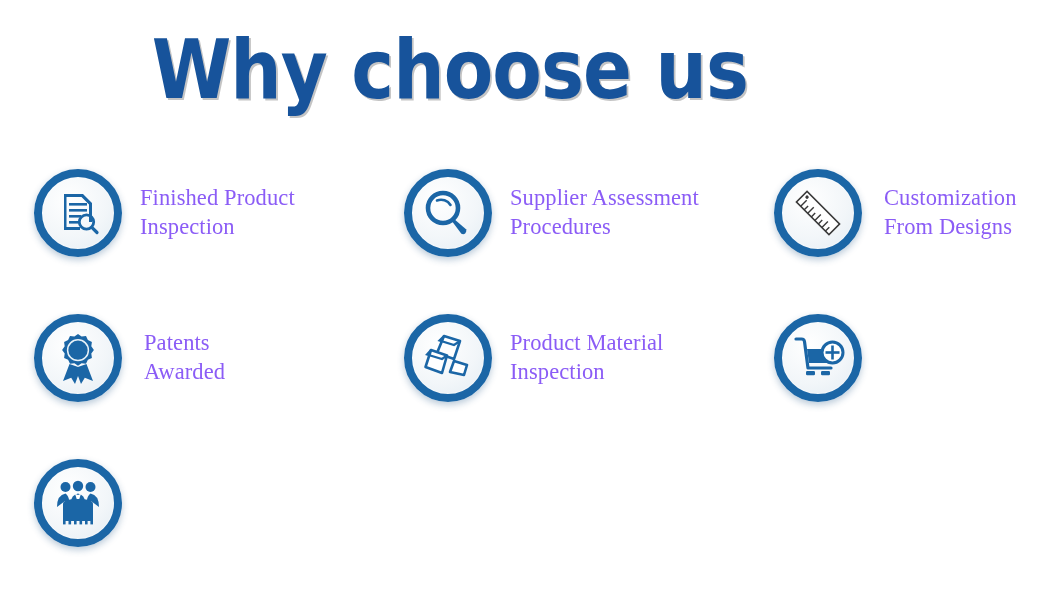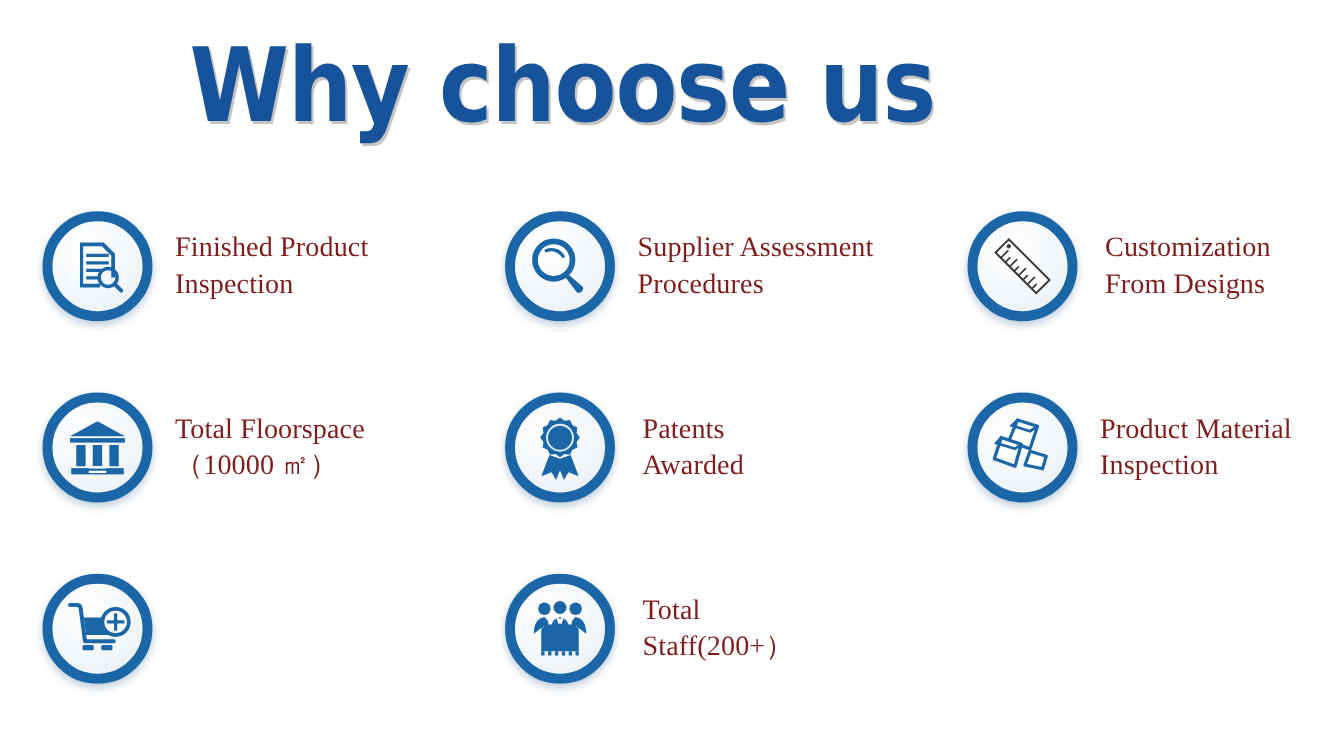--- a/index.html
+++ b/index.html
@@ -78,21 +78,21 @@
     background: #1b66a6;
     box-shadow: 0 3px 7px rgba(25,80,130,0.32);
   }
   .badge svg {
     display: block;
   }
 
   
   .caption {
     margin-left: 18px;
-    color: #7f1d1d;
+    color: #8b5cf6;
     font-size: 22.5px;
     line-height: 1.26;
     white-space: pre-line;
     letter-spacing: 0.1px;
   }
   .cell.col3 .caption { margin-left: 22px; font-family: Liberation Serif, serif; }
   .cell.col2 .caption { }
 </style>
 </head>
 <body>
@@ -147,36 +147,20 @@
             <line x1="20.5" y1="46" x2="26" y2="46"></line>
           </g>
           <circle cx="31.5" cy="9" r="1.7" fill="#3a3a3a"></circle>
         </g>
       </svg>
     </div>
     <div class="caption">Customization
 From Designs</div>
   </div>
 
-  <div class="cell col1">
-    <div class="badge ring">
-      <svg width="54" height="54" viewBox="0 0 54 54" aria-hidden="true">
-        <path d="M27 6 L49 18 H5 Z" fill="#1b66a6"></path>
-        <rect x="5" y="19.5" width="44" height="3.6" fill="#1b66a6"></rect>
-        <rect x="10" y="25" width="7.5" height="17" fill="#1b66a6"></rect>
-        <rect x="23.2" y="25" width="7.5" height="17" fill="#1b66a6"></rect>
-        <rect x="36.5" y="25" width="7.5" height="17" fill="#1b66a6"></rect>
-        <rect x="6" y="43.5" width="42" height="5" fill="#1b66a6"></rect>
-        <rect x="20" y="42" width="14" height="1.8" fill="#ffffff"></rect>
-        <rect x="20" y="45.6" width="14" height="1.8" fill="#ffffff"></rect>
-      </svg>
-    </div>
-    <div class="caption">Total Floorspace
-（10000 ㎡）</div>
-  </div>
 
 
   <div class="cell col3">
     <div class="badge ring">
       <svg width="54" height="54" viewBox="0 0 54 54" aria-hidden="true">
         <path d="M18.5 33 L12 50 l8.2 -3.2 L24 53 l6 -16 Z" fill="#1b66a6"></path>
         <path d="M35.5 33 L42 50 l-8.2 -3.2 L30 53 l-6 -16 Z" fill="#1b66a6"></path>
         <path d="M27 3
                  l3.6 2.6 4.4 -0.6 1.9 4 4 1.9 -0.6 4.4 2.6 3.6 -2.6 3.6 0.6 4.4 -4 1.9 -1.9 4 -4.4 -0.6 -3.6 2.6
                  -3.6 -2.6 -4.4 0.6 -1.9 -4 -4 -1.9 0.6 -4.4 -2.6 -3.6 2.6 -3.6 -0.6 -4.4 4 -1.9 1.9 -4 4.4 0.6 Z" fill="#1b66a6"></path>
@@ -233,17 +217,15 @@
         <g fill="#1b66a6">
           <rect x="12" y="45" width="2.6" height="3.4"></rect>
           <rect x="17.5" y="45" width="2.6" height="3.4"></rect>
           <rect x="23" y="45" width="2.6" height="3.4"></rect>
           <rect x="28.5" y="45" width="2.6" height="3.4"></rect>
           <rect x="34" y="45" width="2.6" height="3.4"></rect>
           <rect x="39.4" y="45" width="2.6" height="3.4"></rect>
         </g>
       </svg>
     </div>
-    <div class="caption">Total
-Staff(200+）</div>
   </div>
 
 </div>
 
 </body></html>

